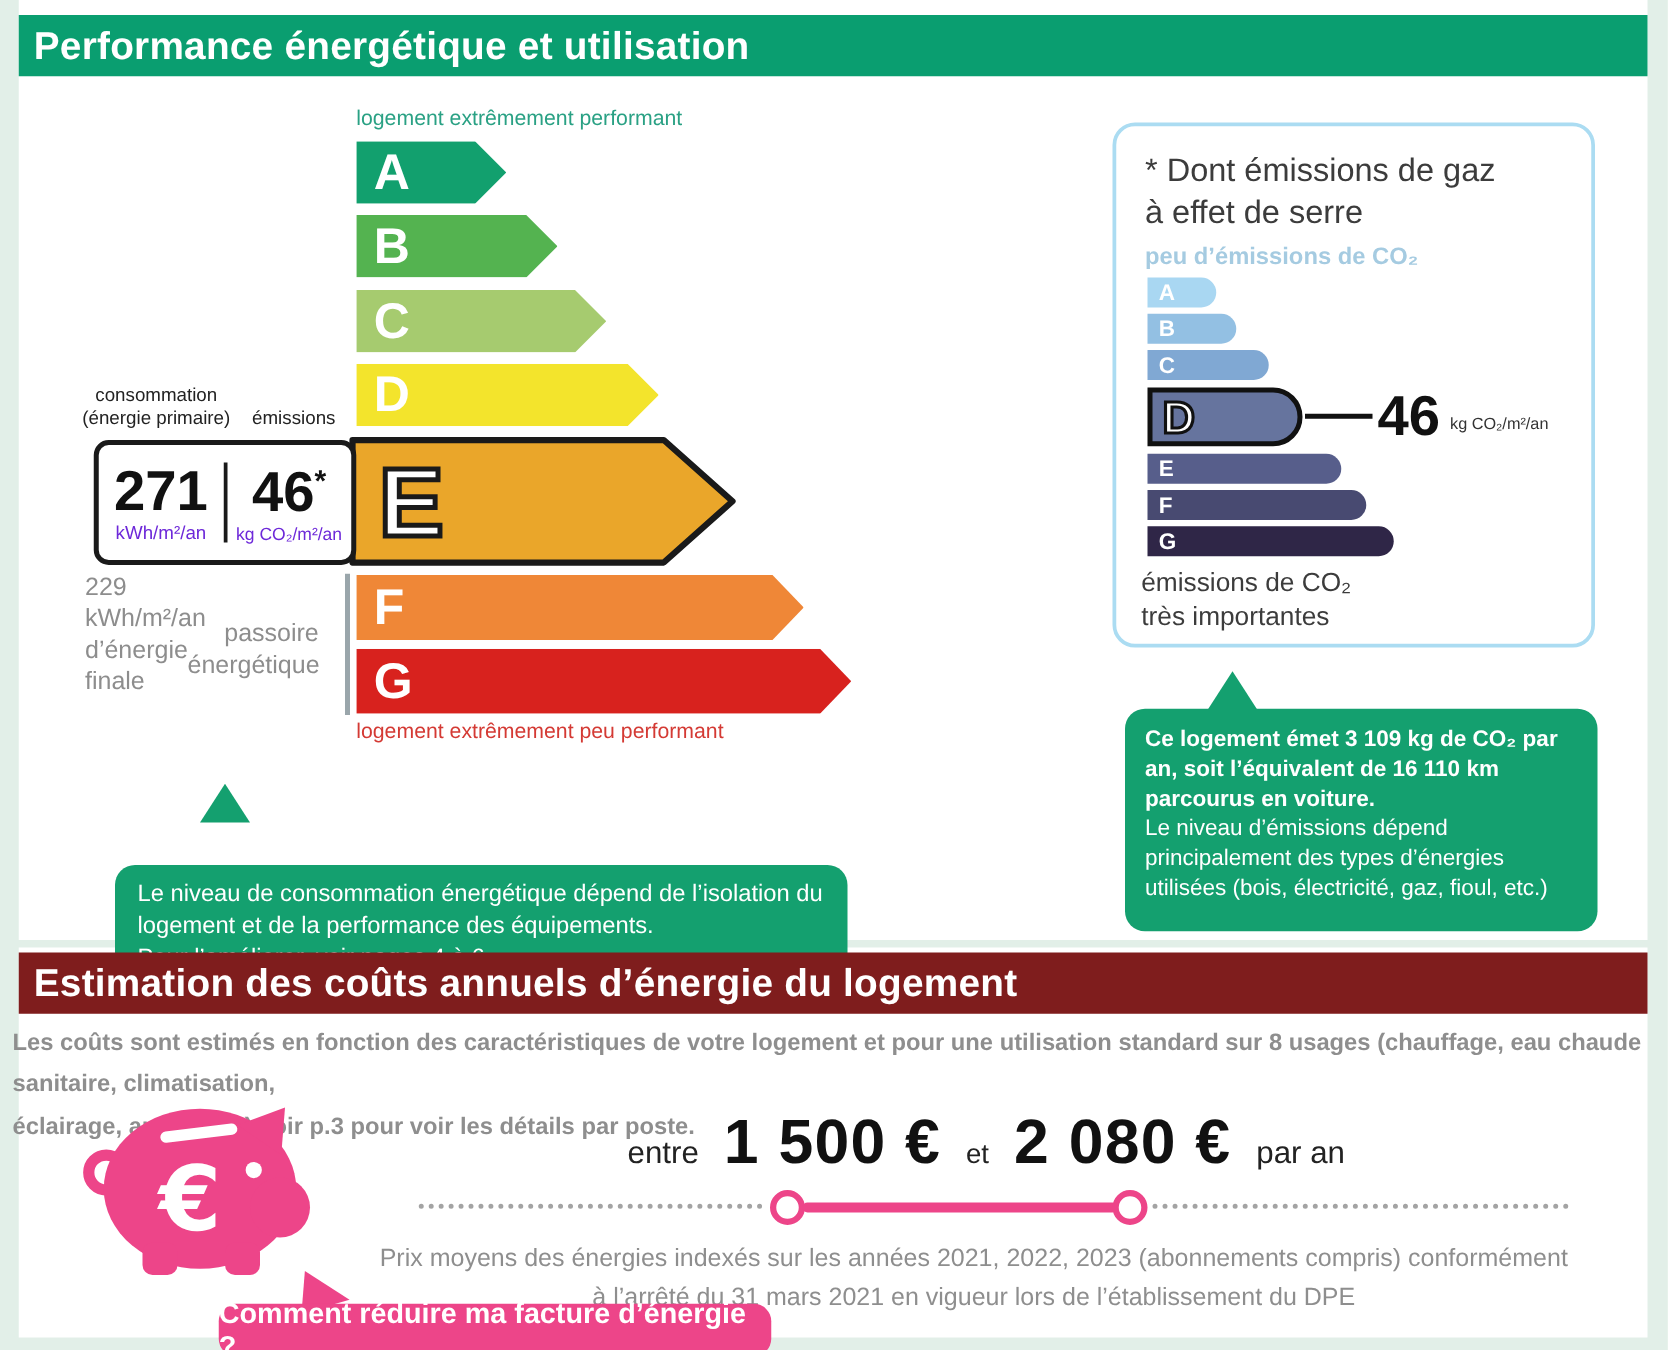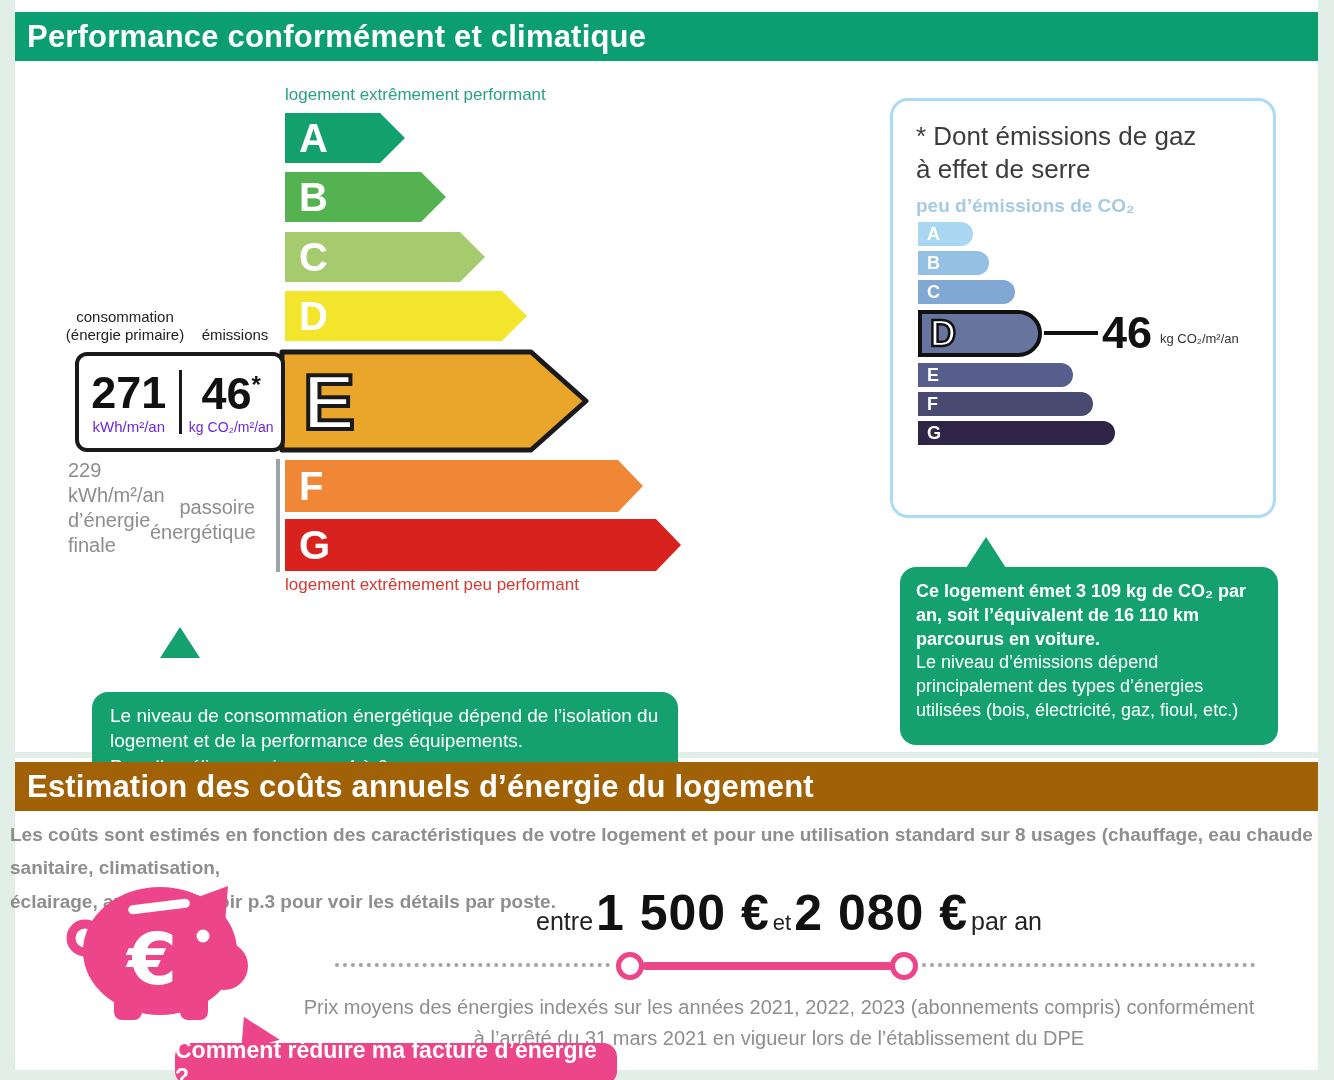--- a/index.html
+++ b/index.html
@@ -26,39 +26,39 @@
   .ghg-panel{position:absolute;left:890px;top:98px;width:386px;height:420px;background:#fff;border:3px solid #abdcf2;border-radius:18px;box-sizing:border-box;}
   .ghg-bar{position:absolute;border-radius:0 13px 13px 0;display:flex;align-items:center;}
   .ghg-bar .ltr{color:#fff;font-weight:800;font-size:18px;padding-left:9px;line-height:1;}
   .ghg-bar.hl{border:4px solid #111;border-radius:0 24px 24px 0;box-sizing:border-box;}
   .ghg-bar.hl .ltr{font-size:36px;-webkit-text-stroke:2.5px #111;font-weight:900;padding-left:8px;}
   
   .bubble{position:absolute;background:#14a06f;border-radius:16px;color:#fff;box-sizing:border-box;}
   .tail-up{position:absolute;width:0;height:0;border-left:20px solid transparent;border-right:20px solid transparent;border-bottom:31px solid #14a06f;}
   .pink-tail{position:absolute;width:0;height:0;border-left:12px solid transparent;border-right:28px solid transparent;border-bottom:32px solid #ed4589;transform:rotate(-16deg);}
   
-  .price-row{position:absolute;left:459px;top:884px;width:660px;display:flex;align-items:baseline;justify-content:center;gap:3px;color:#111;}
+  .price-row{position:absolute;left:459px;top:884px;width:660px;display:flex;align-items:baseline;justify-content:center;gap:20px;color:#111;}
   .price-word{font-size:25px;color:#222;}
   .price-big{font-size:50px;font-weight:700;letter-spacing:1px;}
   .dots{position:absolute;border-top:4px dotted #a3a3a3;height:0;}
   .knob{position:absolute;width:18px;height:18px;background:#fff;border:5px solid #ed4589;border-radius:50%;}
   .range{position:absolute;height:8px;background:#ed4589;border-radius:4px;}
   .footnote{position:absolute;left:224px;top:992px;width:1110px;text-align:center;color:#8e8e8e;font-size:20px;line-height:1.55;}
   .cta{position:absolute;left:175px;top:1043px;width:442px;height:42px;background:#ed4589;border-radius:14px;display:flex;align-items:center;justify-content:center;color:#fff;font-weight:800;font-size:23px;}
 </style>
 </head>
 <body>
 
 <div class="page">
 
   <div class="panel" style="left:15px;top:0;width:1303px;height:752px;"></div>
   <div class="panel" style="left:15px;top:758px;width:1303px;height:312px;"></div>
 
   <div class="section-bar" style="top:12px;background:#0a9e70;">
-    <h1>Performance conformément et climatique</h1>
+    <h1>Performance énergétique et utilisation</h1>
   </div>
 
   <div class="scale-note" style="left:285px;top:85px;color:#2aa184;">logement extrêmement performant</div>
   <div class="scale-note" style="left:285px;top:575px;color:#d43a34;">logement extrêmement peu performant</div>
 
   <div id="energy-arrows">
       <div class="arrow" style="top: 113px; width: 120px; height: 50px; background: rgb(18, 160, 110);">
         <span class="ltr">A</span>
       </div>
       <div class="arrow" style="top: 172px; width: 161px; height: 50px; background: rgb(84, 179, 80);">
@@ -134,28 +134,30 @@
         <span class="ltr">F</span>
       </div>
       <div class="ghg-bar" style="left: 918px; top: 421px; width: 197px; height: 24px; background: rgb(47, 38, 71);">
         <span class="ltr">G</span>
       </div>
     </div>
 
   <div class="abs" style="left:1044px;top:331px;width:54px;height:4px;background:#111;"></div>
   <div class="abs" style="left:1102px;top:310px;font-size:45px;font-weight:800;color:#111;line-height:1;">46</div>
   <div class="abs" style="left:1160px;top:331px;font-size:13px;color:#333;">kg CO₂/m²/an</div>
+  <div class="abs pre" style="left:913px;top:453px;font-size:21px;color:#3c3c3c;line-height:1.3;">émissions de CO₂
+très importantes</div>
 
   <div class="tail-up" style="left:966px;top:537px;"></div>
   <div class="bubble" style="left:900px;top:567px;width:378px;height:178px;padding:13px 16px;font-size:18px;line-height:1.32;">
     <span style="font-weight:800;">Ce logement émet 3 109 kg de CO₂ par an, soit l’équivalent de 16 110 km parcourus en voiture.</span><br>
     <span style="font-weight:500;">Le niveau d’émissions dépend principalement des types d’énergies utilisées (bois, électricité, gaz, fioul, etc.)</span>
   </div>
 
-  <div class="section-bar" style="top:762px;background:#a16207;">
+  <div class="section-bar" style="top:762px;background:#7f1d1d;">
     <h1>Estimation des coûts annuels d’énergie du logement</h1>
   </div>
 
   <div class="abs pre" style="left:10px;top:818px;width:1310px;font-size:19px;color:#8e8e8e;font-weight:600;line-height:1.75;">Les coûts sont estimés en fonction des caractéristiques de votre logement et pour une utilisation standard sur 8 usages (chauffage, eau chaude sanitaire, climatisation,
 éclairage, auxiliaires) voir p.3 pour voir les détails par poste.</div>
 
   <svg class="abs" style="left:52px;top:866px;" width="200" height="160" viewBox="0 0 200 160">
     <g fill="#ed4589">
       <circle cx="33" cy="72" r="14" fill="none" stroke="#ed4589" stroke-width="9"></circle>
       <ellipse cx="108" cy="85" rx="77" ry="64"></ellipse>

